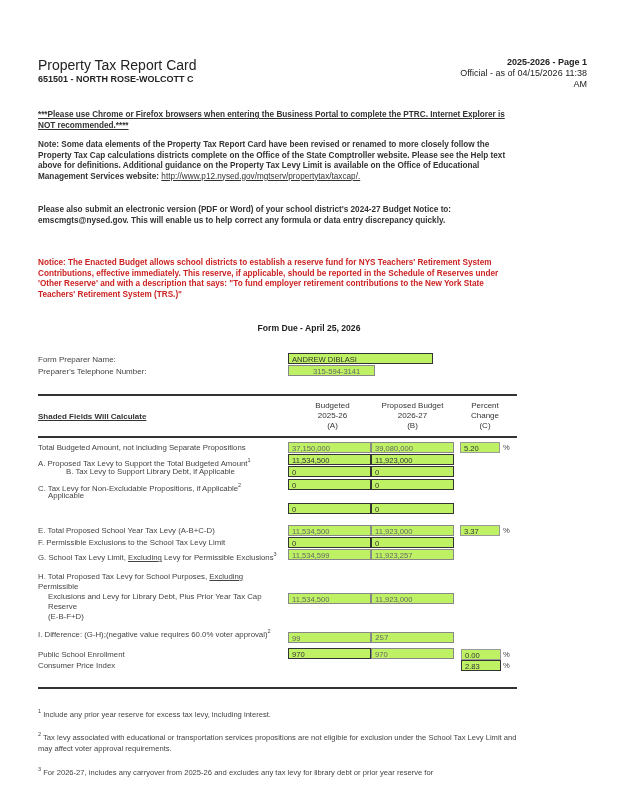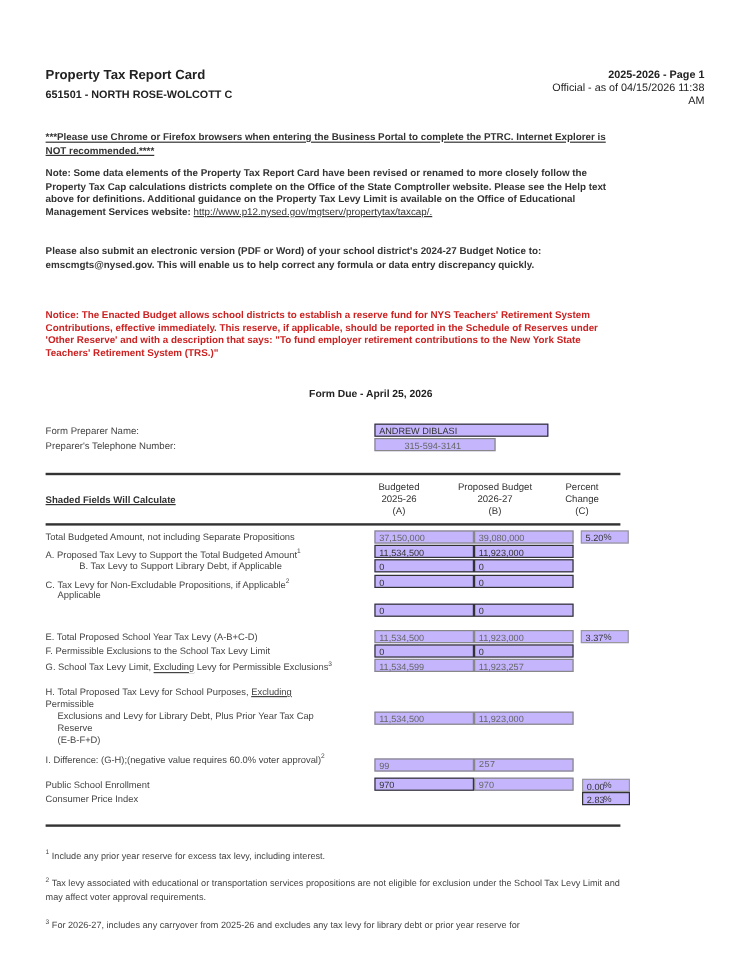--- a/index.html
+++ b/index.html
@@ -1,28 +1,28 @@
 <!DOCTYPE html>
 <html><head>
 <meta charset="utf-8">
 <style>
   html, body { margin:0; padding:0; background:#ffffff; }
   body { width:618px; height:800px; overflow:hidden; position:relative;
          font-family:"Liberation Sans", sans-serif; color:#222; }
   .abs { position:absolute; }
-  .hdr-title { left:38px; top:57px; font-size:11px; font-weight:bold; }
+  .hdr-title { left:38px; top:57px; font-size:14px; font-weight:normal; }
   .hdr-district { left:38px; top:74px; font-size:9px; font-weight:bold; }
   .hdr-right { right:31px; top:57px; font-size:9px; font-weight:bold; text-align:right; line-height:11px; width:220px; }
   .para { left:38px; width:480px; font-size:8.2px; font-weight:bold; line-height:10.5px; color:#333; }
   .para a { color:#333; text-decoration:underline; font-weight:normal; }
   .red { color:#cc2222; }
   .form-due { left:0; width:618px; top:323px; text-align:center; font-size:8.6px; font-weight:bold; }
   .lbl { font-size:8px; color:#444; }
-  .field { position:absolute; height:11px; border:1px solid #333; background:#c4b5fd;
-           font-size:7.6px; line-height:11px; padding-left:3px; box-sizing:border-box; color:#333;margin-left:24px; }
+  .field { position:absolute; height:11px; border:1px solid #333; background:#bef264;
+           font-size:7.6px; line-height:11px; padding-left:3px; box-sizing:border-box; color:#333; }
   .field.shaded { border-color:#888; color:#666; }
   .field.pct { border-color:#999; }
   .rule { position:absolute; left:38px; width:479px; height:2px; background:#333; }
   .col-h { position:absolute; font-size:8px; text-align:center; line-height:10px; color:#333; }
   .row-lbl { position:absolute; left:38px; width:250px; font-size:7.8px; color:#444; line-height:10px; }
   .pct-sign { position:absolute; font-size:7.6px; color:#444; }
   .fn { position:absolute; left:38px; width:480px; font-size:7.6px; color:#444; line-height:11px; }
   sup { font-size:5.5px; }
   .u { text-decoration:underline; }
 </style>
@@ -42,21 +42,21 @@
   <span>Note: Some data elements of the Property Tax Report Card have been revised or renamed to more closely follow the Property Tax Cap calculations districts complete on the Office of the State Comptroller website. Please see the Help text above for definitions. Additional guidance on the Property Tax Levy Limit is available on the Office of Educational Management Services website:</span>
   <a>http://www.p12.nysed.gov/mgtserv/propertytax/taxcap/.</a>
 </div>
 <div class="abs para" style="top:205px;">Please also submit an electronic version (PDF or Word) of your school district's 2024-27 Budget Notice to: emscmgts@nysed.gov. This will enable us to help correct any formula or data entry discrepancy quickly.</div>
 <div class="abs para red" style="top:258px;">Notice: The Enacted Budget allows school districts to establish a reserve fund for NYS Teachers' Retirement System Contributions, effective immediately. This reserve, if applicable, should be reported in the Schedule of Reserves under 'Other Reserve' and with a description that says: "To fund employer retirement contributions to the New York State Teachers' Retirement System (TRS.)"</div>
 <div class="abs form-due">Form Due - April 25, 2026</div>
 
 <div class="abs lbl" style="left:38px; top:355px;">Form Preparer Name:</div>
 <div class="field" style="left:288px; top:353px; width:145px;">ANDREW DIBLASI</div>
 <div class="abs lbl" style="left:38px; top:367px;">Preparer's Telephone Number:</div>
-<div class="field shaded" style="left:288px; top:365px; width:101px;padding-left:24px;">315-594-3141</div>
+<div class="field shaded" style="left:288px; top:365px; width:87px;padding-left:24px;">315-594-3141</div>
 
 <div class="rule" style="top:394px;"></div>
 <div class="abs lbl u" style="left:38px; top:412px; font-weight:bold; color:#333;">Shaded Fields Will Calculate</div>
 <div class="col-h" style="left:295px; top:401px; width:75px;">
   <div>Budgeted</div>
   <div>2025-26</div>
   <div>(A)</div>
 </div>
 <div class="col-h" style="left:370px; top:401px; width:85px;">
   <div>Proposed Budget</div>

